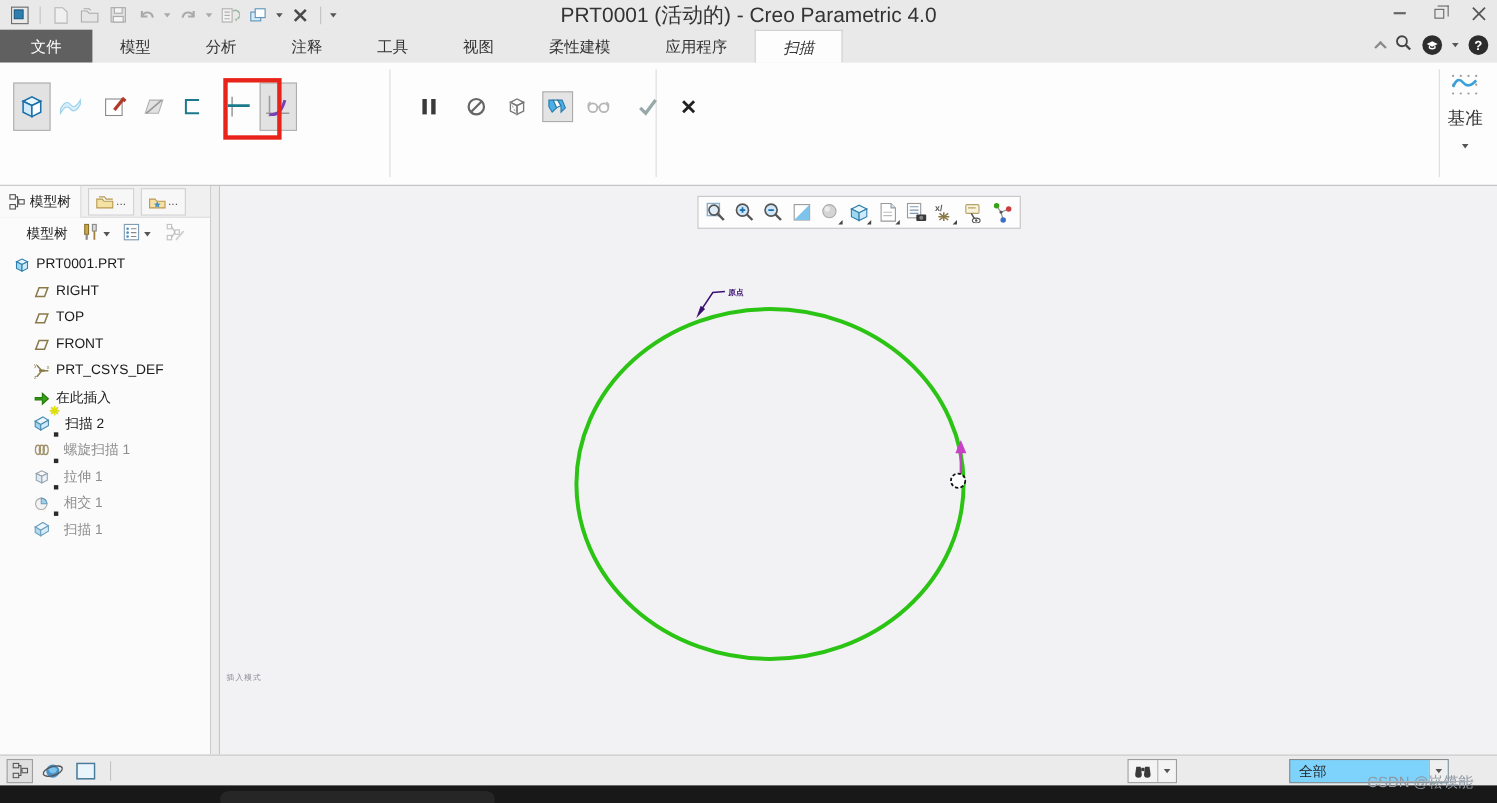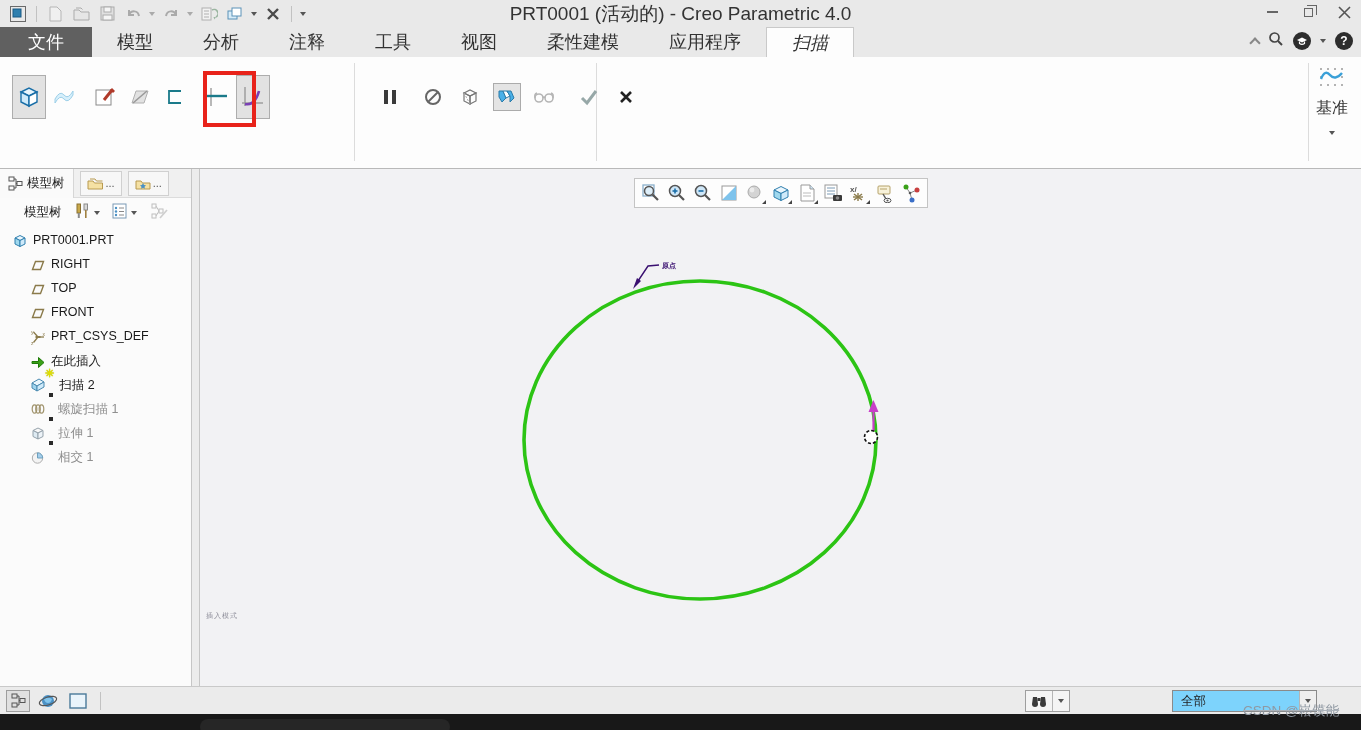--- a/index.html
+++ b/index.html
@@ -17,21 +17,21 @@
   .dd-arrow.dim { border-top-color:#aaa; }
   #win-title { position:absolute; left:0; right:0; text-align:center; font-size:19px; color:#333; pointer-events:none; }
   #win-controls { position:absolute; right:6px; top:2px; display:flex; gap:14px; align-items:center; }
   .wc { width:22px; height:20px; display:flex; align-items:center; justify-content:center; }
   .wc-min { width:11px; height:2px; background:#666; }
   .wc-restore { width:9px; height:9px; border:1.5px solid #666; position:relative; }
   .wc-restore::before { content:""; position:absolute; left:2px; top:-4px; width:9px; height:9px; border:1.5px solid #666; border-bottom:none; border-left:none; }
 
   
   #tabrow { position:absolute; left:0; top:27px; width:1361px; height:30px; background:#e9e9e9; display:flex; }
-  .rtab { height:30px; padding:0 25px; line-height:30px; font-size:18px; color:#333; }
+  .rtab { height:30px; padding:0 25px; line-height:30px; font-size:14px; color:#333; }
   .rtab.file { background:#606060; color:#fff; padding:0 28px; }
   .rtab.active { background:#fdfdfd; font-style:italic; border:1px solid #c9c9c9; border-bottom:none; }
   #tab-right { position:absolute; right:8px; top:31px; display:flex; align-items:center; gap:9px; }
   .chev-up { width:8px; height:8px; border-left:2px solid #888; border-top:2px solid #888; transform:rotate(45deg); margin-top:4px; }
   .dark-circle { width:18px; height:18px; border-radius:50%; background:#2d2d2d; color:#fff; display:flex; align-items:center; justify-content:center; font-size:12px; font-weight:bold; }
 
   
   #ribbon { position:absolute; left:0; top:57px; width:1361px; height:112px; background:#fdfdfd; border-bottom:1px solid #b9b9b9; }
   .rib-sep { position:absolute; top:8px; width:1px; height:130px; background:#dcdcdc; }
   .big-btn { width:34px; height:44px; display:flex; align-items:center; justify-content:center; }
@@ -460,20 +460,29 @@
       <span>拉伸 1</span>
       </div>
     <div class="trow lvl1 dim">
       <svg width="16" height="16">
           <circle cx="7.5" cy="9" r="5.2" fill="#f2f2f2" stroke="#9a9a9a"></circle>
           <path d="M7.5,9 L7.5,3.8 A5.2,5.2 0 0 1 12.7,9 Z" fill="#8fc4e8" stroke="#4a8ab0"></path>
         </svg>
       <span class="sup-mark"></span>
       <span>相交 1</span>
       </div>
+    <div class="trow lvl1 dim">
+      <svg width="16" height="16">
+          <polygon points="2,6 9,2 14,5 7,9" fill="#eaf6fd" stroke="#4a8ab0"></polygon>
+          <polygon points="2,6 7,9 7,14 2,11" fill="#9fd4ee" stroke="#4a8ab0"></polygon>
+          <polygon points="14,5 7,9 7,14 14,10" fill="#cfeafa" stroke="#4a8ab0"></polygon>
+        </svg>
+      <span class="sup-mark"></span>
+      <span>扫描 1</span>
+      </div>
   </div>
 </div>
 <div id="splitter"></div>
 
 <div id="canvas">
   <svg width="1161" height="517" style="position:absolute;left:0;top:0">
 
     <ellipse cx="500" cy="271" rx="176" ry="159" fill="none" stroke="#2cc414" stroke-width="3.6"></ellipse>
 
     <g>

